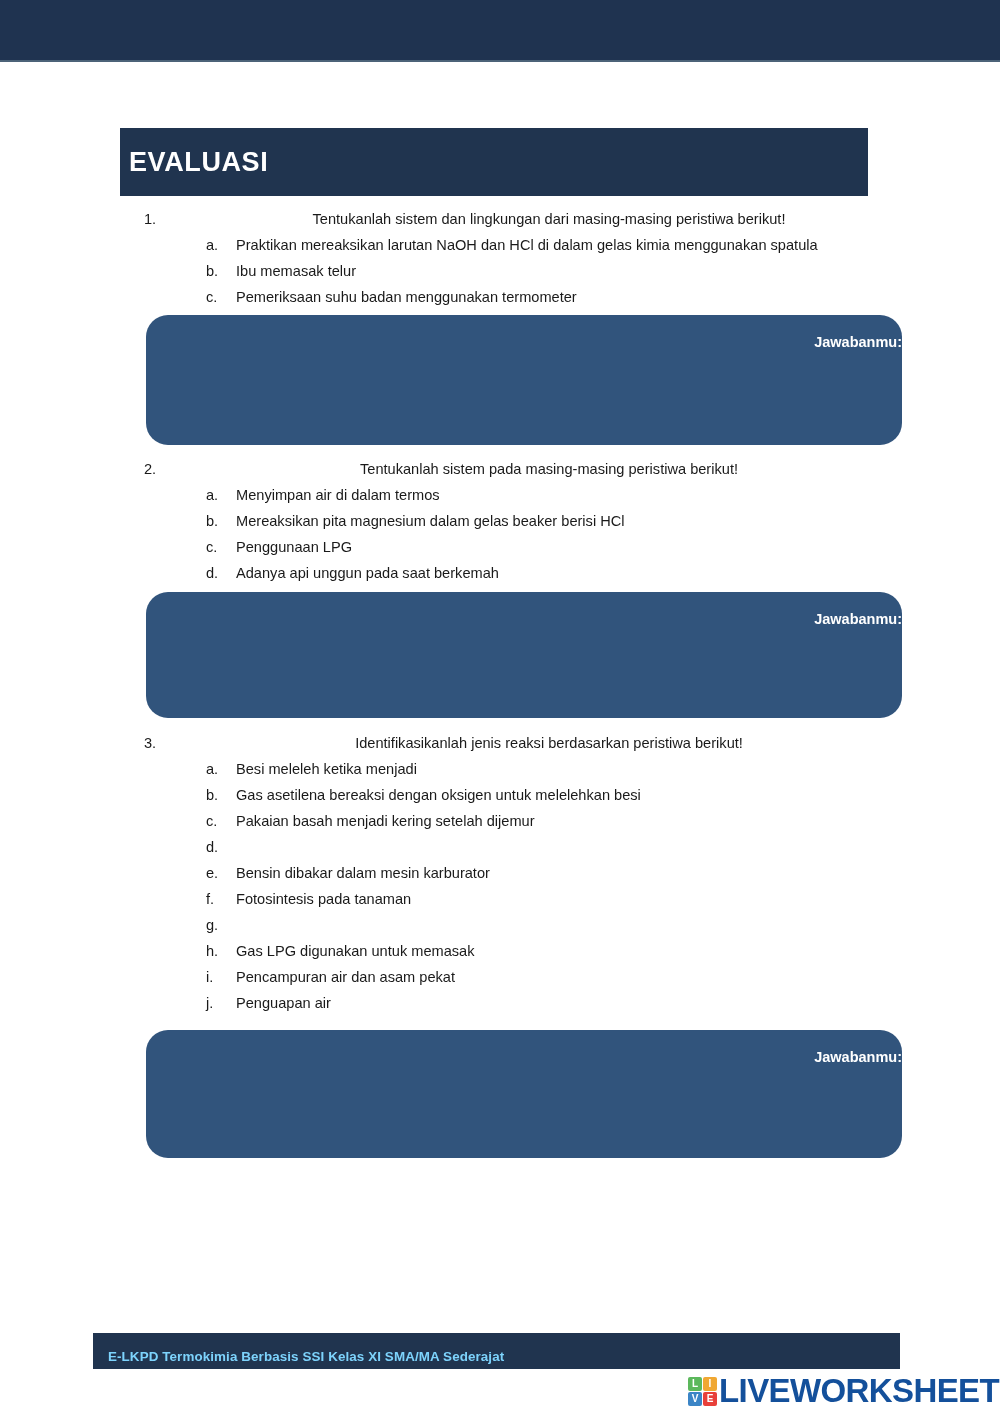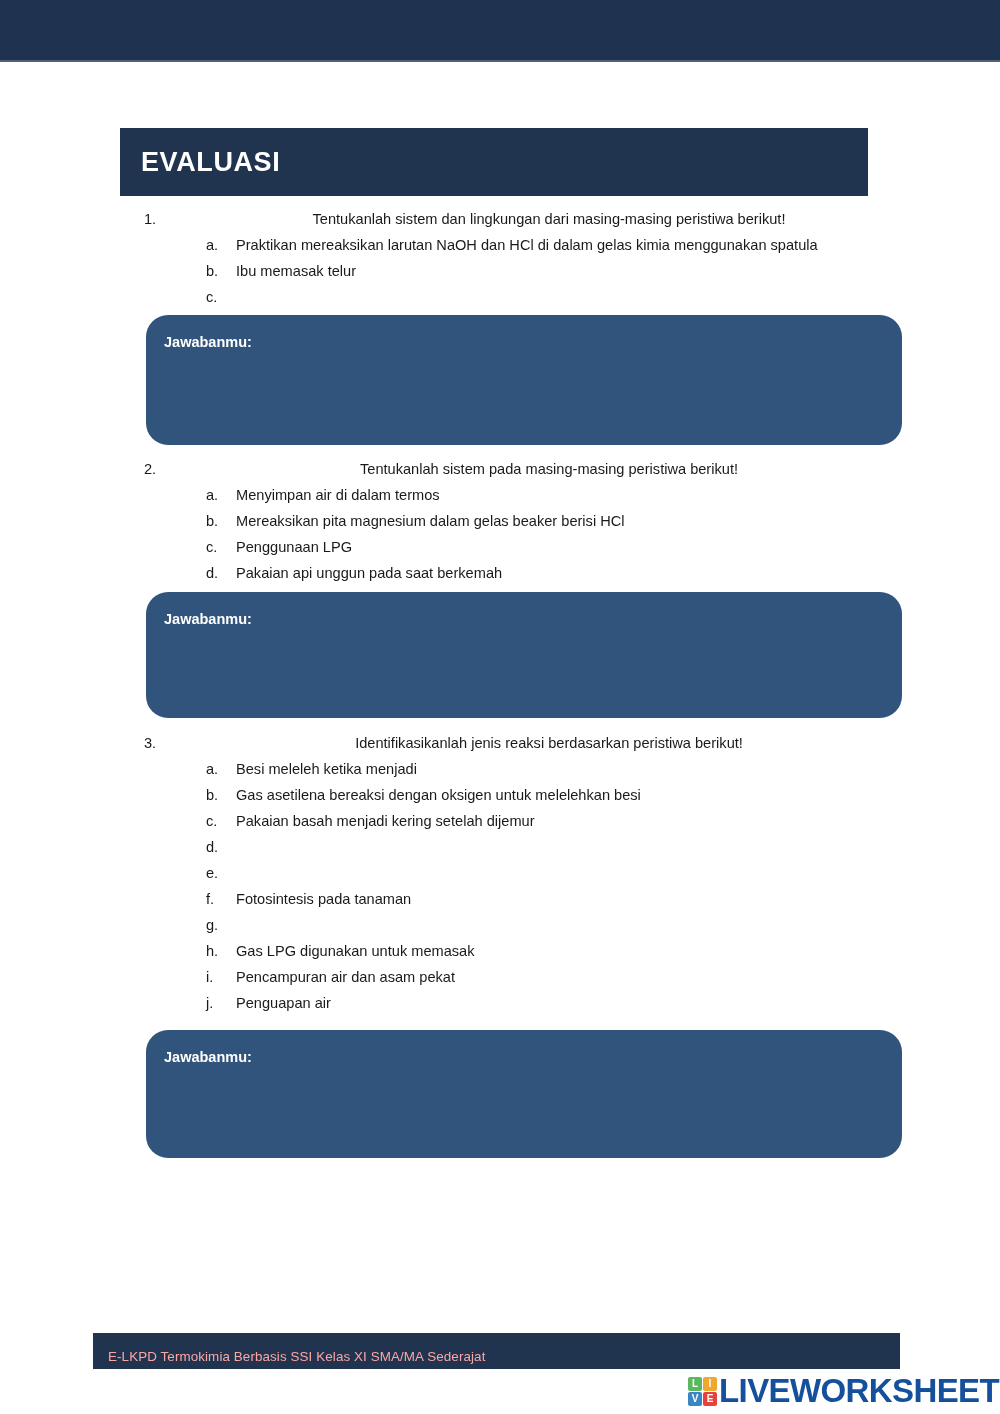--- a/index.html
+++ b/index.html
@@ -41,21 +41,21 @@
   .section-header {
     position: absolute;
     left: 120px;
     top: 64px;
     width: 748px;
     height: 68px;
     background: #20344f;
     display: flex;
     align-items: center;
     box-sizing: border-box;
-    padding-left: 21px;
+    padding-left: 9px;
   }
   .section-header-title {
     color: #ffffff;
     font-size: 27px;
     font-weight: bold;
     letter-spacing: 0.6px;
     font-family: "Liberation Sans", sans-serif;
   }
 
   
@@ -95,21 +95,22 @@
   }
 
   
   .answer-box {
     position: absolute;
     left: 146px;
     width: 756px;
     background: #31547c;
     border-radius: 22px;
     box-sizing: border-box;
-    padding: 18px 18px 0 18px;
+    padding: 18px 0 0 18px;
+    text-align: right;
   }
   .answer-box-label {
     color: #ffffff;
     font-size: 14.5px;
     font-weight: bold;
     font-family: "Liberation Sans", sans-serif;
   }
 
   
   .footer-bar {
@@ -118,23 +119,23 @@
     top: 1333px;
     width: 807px;
     height: 36px;
     background: #20344f;
     display: flex;
     align-items: center;
     box-sizing: border-box;
     padding-left: 15px;
   }
   .footer-text {
-    color: #fca5a5;
+    color: #7dd3fc;
     font-size: 13.4px;
-    font-weight: normal;
+    font-weight: bold;
     letter-spacing: 0.1px;
     margin-top: 10px;
   }
 
   
   .lws-logo {
     position: absolute;
     left: 688px;
     top: 1372px;
     display: flex;
@@ -190,20 +191,21 @@
     <div class="q-sub">
       <span class="q-sub-marker">a.</span>
       <span class="q-sub-text">Praktikan mereaksikan larutan NaOH dan HCl di dalam gelas kimia menggunakan spatula</span>
     </div>
     <div class="q-sub">
       <span class="q-sub-marker">b.</span>
       <span class="q-sub-text">Ibu memasak telur</span>
     </div>
     <div class="q-sub">
       <span class="q-sub-marker">c.</span>
+      <span class="q-sub-text">Pemeriksaan suhu badan menggunakan termometer</span>
     </div>
   </div>
 
   <div class="answer-box" style="top:251px; height:130px;">
     <span class="answer-box-label">Jawabanmu:</span>
   </div>
 
   <div class="question" style="top:392px;">
     <div class="q-main">
       <span class="q-num">2.</span>
@@ -216,21 +218,21 @@
     <div class="q-sub">
       <span class="q-sub-marker">b.</span>
       <span class="q-sub-text">Mereaksikan pita magnesium dalam gelas beaker berisi HCl</span>
     </div>
     <div class="q-sub">
       <span class="q-sub-marker">c.</span>
       <span class="q-sub-text">Penggunaan LPG</span>
     </div>
     <div class="q-sub">
       <span class="q-sub-marker">d.</span>
-      <span class="q-sub-text">Pakaian api unggun pada saat berkemah</span>
+      <span class="q-sub-text">Adanya api unggun pada saat berkemah</span>
     </div>
   </div>
 
   <div class="answer-box" style="top:528px; height:126px;">
     <span class="answer-box-label">Jawabanmu:</span>
   </div>
 
   <div class="question" style="top:666px;">
     <div class="q-main">
       <span class="q-num">3.</span>
@@ -246,20 +248,21 @@
     </div>
     <div class="q-sub">
       <span class="q-sub-marker">c.</span>
       <span class="q-sub-text">Pakaian basah menjadi kering setelah dijemur</span>
     </div>
     <div class="q-sub">
       <span class="q-sub-marker">d.</span>
     </div>
     <div class="q-sub">
       <span class="q-sub-marker">e.</span>
+      <span class="q-sub-text">Bensin dibakar dalam mesin karburator</span>
     </div>
     <div class="q-sub">
       <span class="q-sub-marker">f.</span>
       <span class="q-sub-text">Fotosintesis pada tanaman</span>
     </div>
     <div class="q-sub">
       <span class="q-sub-marker">g.</span>
     </div>
     <div class="q-sub">
       <span class="q-sub-marker">h.</span>

